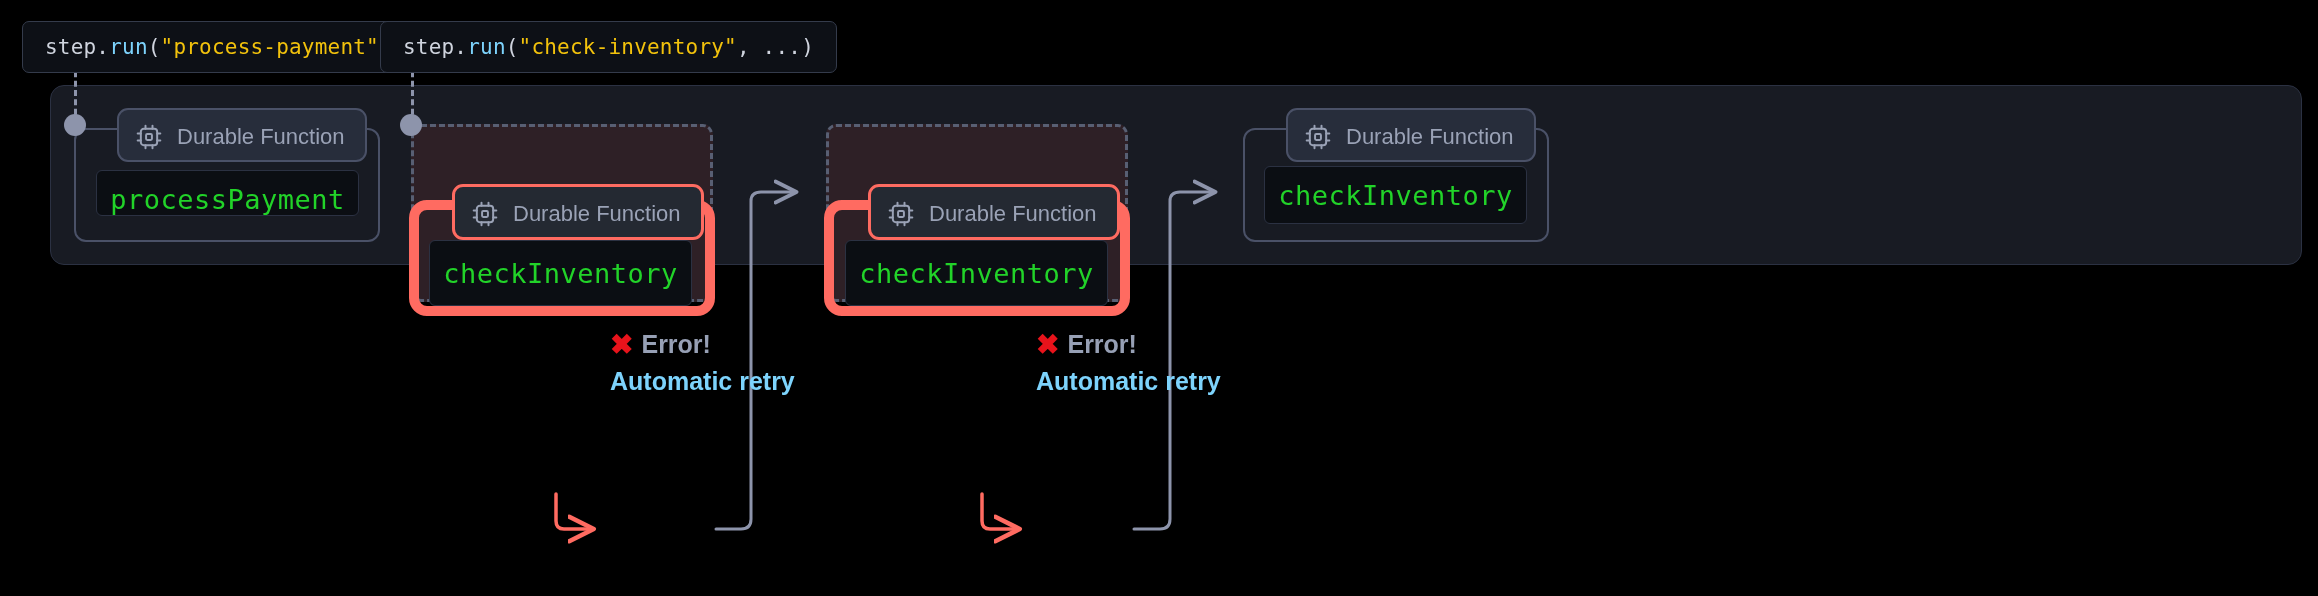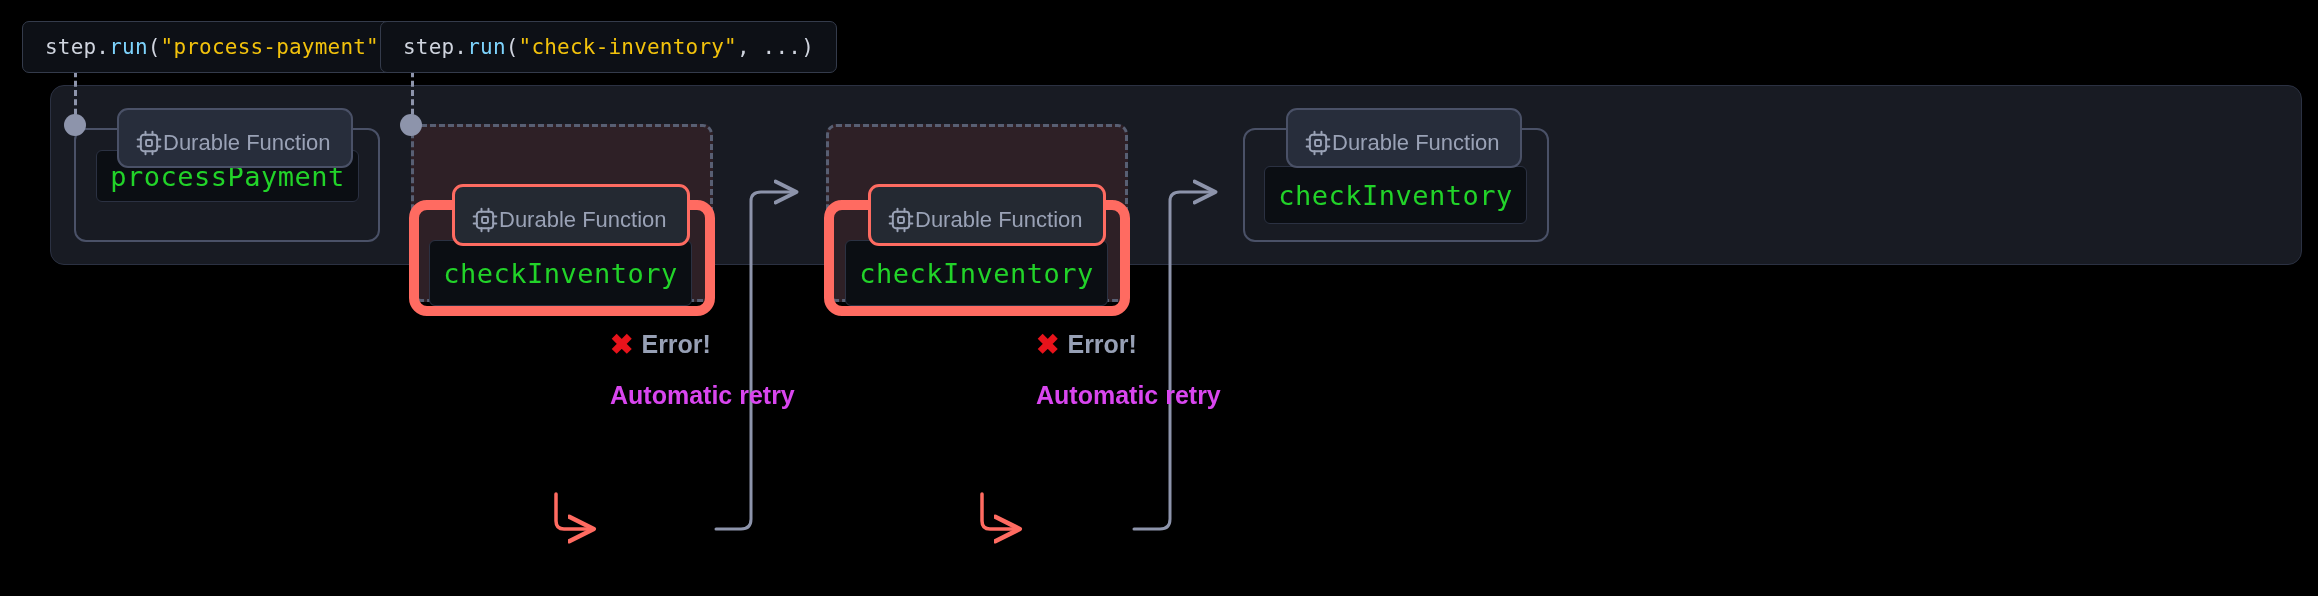--- a/index.html
+++ b/index.html
@@ -87,25 +87,25 @@
     font-family: "DejaVu Sans Mono", "Liberation Mono", monospace;
     font-size: 27px;
     letter-spacing: .5px;
     z-index: 14;
   }
 
   .df-badge {
     position: absolute;
     display: flex;
     align-items: center;
-    gap: 0;
+    gap: 14px;
     background: #272d3b;
     border: 2px solid #4a5167;
     border-radius: 11px;
-    padding: 19px 20px 9px 16px;
+    padding: 13px 20px 9px 16px;
     z-index: 20;
   }
   .df-badge.fail {
     background: #242932;
     border: 3px solid #ff6b61;
   }
   .df-badge .df-text {
     color: #9aa2b6;
     font-size: 22px;
     white-space: nowrap;
@@ -137,24 +137,24 @@
   .err-line1 {
     display: flex;
     align-items: center;
     gap: 8px;
     font-size: 25px;
     font-weight: bold;
     color: #97a0b5;
   }
   .err-x { color: #e8131b; font-size: 28px; font-weight: bold; line-height: 1; }
   .err-line2 {
-    margin-top: 22px;
+    margin-top: 8px;
     font-size: 25px;
     font-weight: bold;
-    color: #d946ef;
+    color: #7dd3fc;
   }
 </style>
 </head>
 <body>
 
 <div id="stage">
 
   <div class="code-label" style="left:22px; top:21px;">
     <span class="tok-pun">step.</span><span class="tok-fn">run</span><span class="tok-pun">(</span><span class="tok-str">"process-payment"</span><span class="tok-pun">, ...)</span>
   </div>
@@ -169,21 +169,21 @@
   <div id="panel"></div>
 
   <div class="conn-dot" style="left:64px; top:114px;"></div>
   <div class="conn-dot" style="left:400px; top:114px;"></div>
 
   <div class="ghost-region" style="left:411px; top:124px; width:302px; height:178px;"></div>
   <div class="ghost-region" style="left:826px; top:124px; width:302px; height:178px;"></div>
 
   <div class="fn-group">
     <div class="fn-shell" style="left:74px; top:128px; width:306px; height:114px;"></div>
-    <div class="code-box" style="left:96px; top:150px; width:263px; height:52px;">
+    <div class="code-box" style="left:96px; top:170px; width:263px; height:46px;align-items:flex-end;">
       <span>processPayment</span>
     </div>
     <div class="df-badge" style="left:117px; top:108px;">
       <span>
         <svg class="cpu-icon" viewBox="0 0 24 24" fill="none" stroke="#9aa2b6" stroke-width="1.7" stroke-linecap="round" stroke-linejoin="round">
           <rect x="5" y="5" width="14" height="14" rx="2.5"></rect>
           <rect x="9.5" y="9.5" width="5" height="5" rx="1"></rect>
           <line x1="9" y1="2.3" x2="9" y2="5"></line>
             <line x1="15" y1="2.3" x2="15" y2="5"></line>
           <line x1="9" y1="19" x2="9" y2="21.7"></line>

